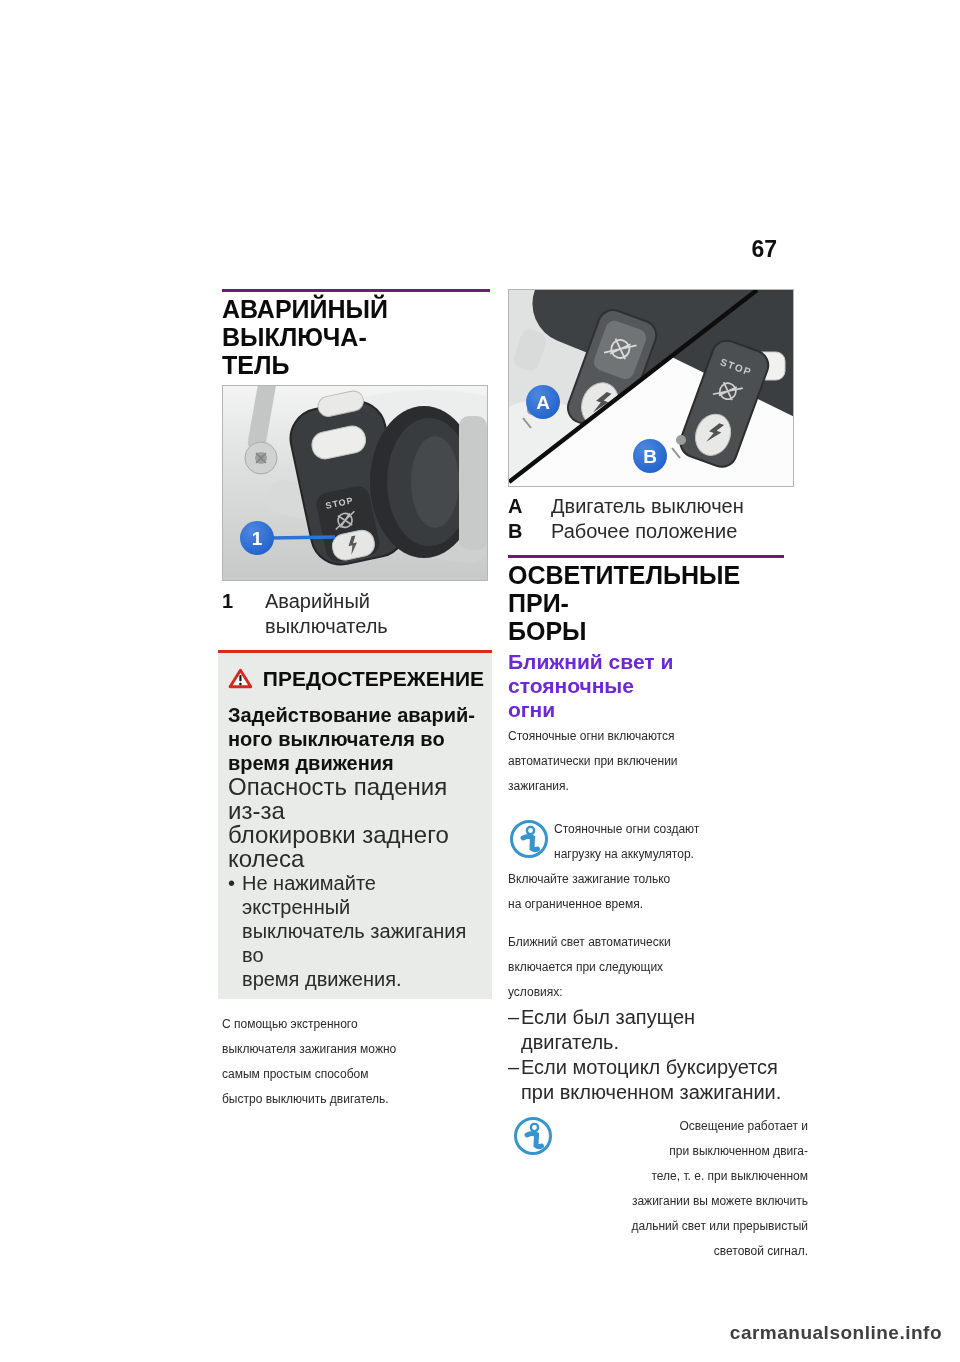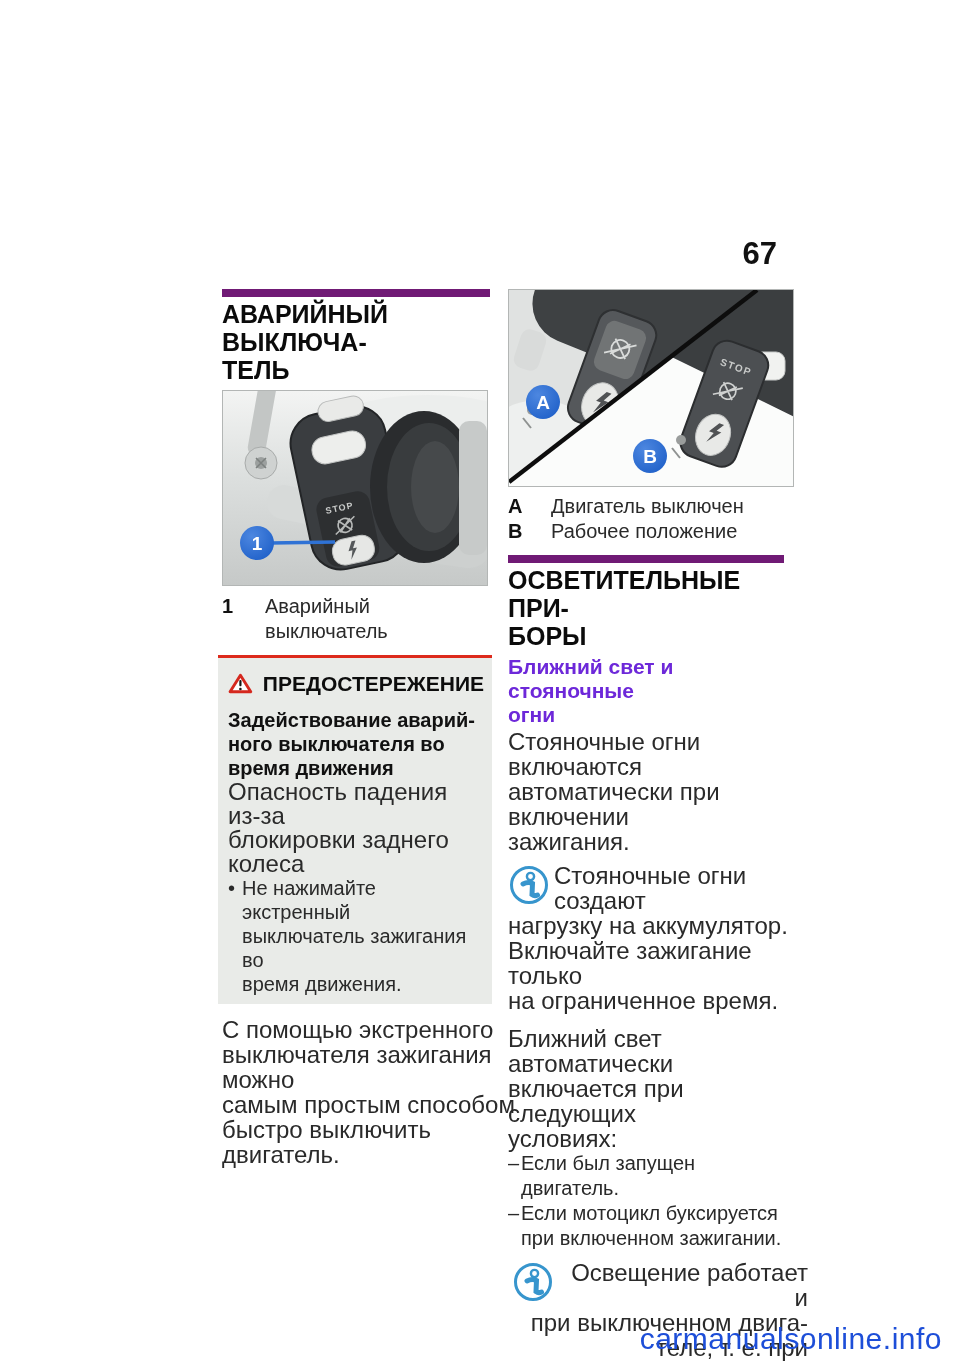--- a/index.html
+++ b/index.html
@@ -2,28 +2,28 @@
 <html><head>
 <meta charset="utf-8">
 <style>
   html,body { margin:0; padding:0; background:#ffffff; }
   .page {
     position:relative; width:960px; height:1362px; background:#ffffff;
     font-family:"Liberation Sans", sans-serif; color:#1c1c1c; overflow:hidden;
   }
   .pagenum {
     position:absolute; top:236px; right:183px;
-    font-size:31px; font-weight:bold; color:#111;
+    font-size:23px; font-weight:bold; color:#111;
   }
   .col { position:absolute; top:289px; }
   .col-left  { left:222px; width:268px; }
   .col-right { left:508px; width:276px; }
 
   .rule-head {
-    border-top:8px solid #701a75; padding-top:3px;
+    border-top:3px solid #701a75; padding-top:3px;
     font-size:25px; font-weight:bold; line-height:28px;
     white-space:pre-line; color:#0b0b0b; letter-spacing:0px;
   }
   .figure {
     position:relative; border:1px solid #b3b6b5; background:#e7e9e8; overflow:hidden;
   }
   .fig1 { margin-top:6px; width:264px; height:194px; }
   .fig2 { width:284px; height:196px; }
   .caption-row { display:flex; font-size:20px; line-height:25px; color:#2a2a2a; }
   .caption-key { font-weight:bold; width:43px; flex:none; color:#111; }
@@ -38,41 +38,42 @@
   }
   .warn-title-row { display:flex; align-items:center; gap:10px; margin-bottom:9px; }
   .warn-title { font-size:21px; font-weight:bold; color:#0d0d0d; }
   .warn-subject { font-size:20px; font-weight:bold; line-height:24px; white-space:pre-line; color:#111; }
   .warn-risk { font-size:24px; line-height:24px; white-space:pre-line; color:#2a2a2a; }
   .warn-bullet { display:flex; font-size:20px; line-height:24px; color:#2a2a2a; }
   .warn-bullet .marker { width:14px; flex:none; }
   .warn-bullet .btext { white-space:pre-line; }
 
   .prose {
-    font-size:24px; line-height:25px; color:#2a2a2a;
+    font-size:12px; line-height:25px; color:#2a2a2a;
     white-space:pre-line; width:300px;
   }
   .p-after-box { margin-top:13px; }
 
   .subhead { margin-top:5px; font-size:21px; font-weight:bold; line-height:24px; white-space:pre-line; color:#6d28d9; }
   .rh2 { margin-top:11px; }
   .p1 { margin-top:2px; }
-  .infoblock { margin-top:9px; min-height:52px; }
+  .infoblock { margin-top:18px; min-height:52px; }
   .infoblock .info-icon-wrap { float:left; width:46px; height:50px; }
   .p2 { margin-top:13px; }
   .dashlist { font-size:20px; line-height:25px; color:#2a2a2a; }
   .dash-row { display:flex; }
   .dash-row .marker { width:13px; flex:none; }
   .dash-row .dtext { white-space:pre-line; }
   .info2 { margin-top:9px;text-align:right; }
 
   .watermark {
     position:absolute; top:1322px; right:18px;
-    font-size:30px; color:#1d4ed8; letter-spacing:0.5px;
+    font-size:19px; color:#404040; letter-spacing:0.5px;
     text-decoration:none;
+    font-weight:bold;
   }
   svg text { font-family:"Liberation Sans", sans-serif; }
 </style>
 </head>
 <body>
 
 <div class="page">
 
   <div class="pagenum">67</div>
 

